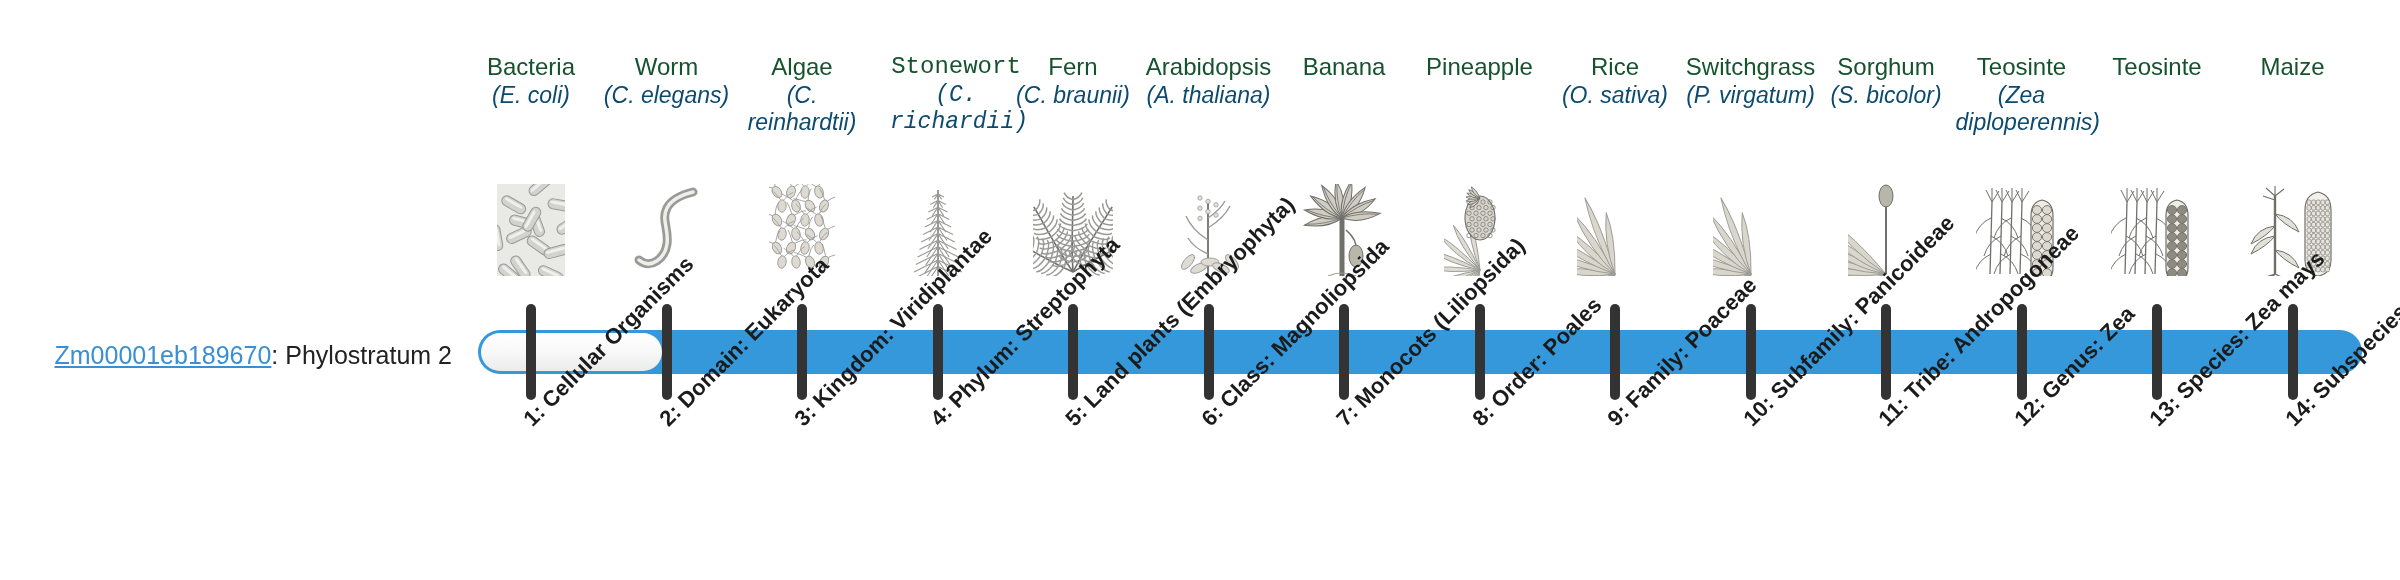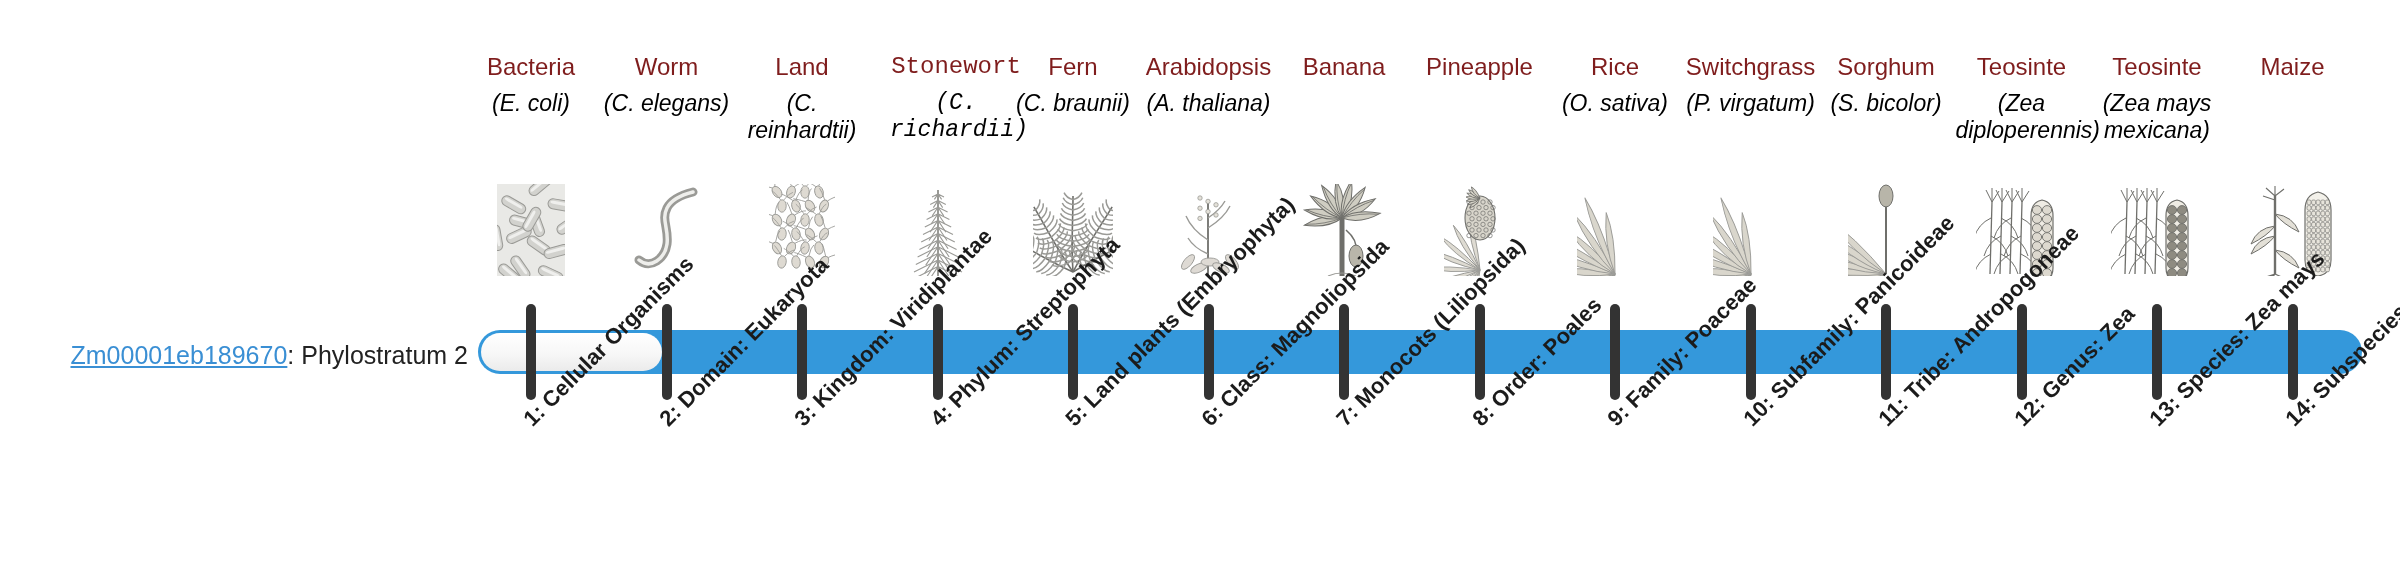--- a/index.html
+++ b/index.html
@@ -17,21 +17,21 @@
     position: relative;
     width: 2400px;
     height: 580px;
     overflow: hidden;
     background: #ffffff;
   }
 
   
   #gene-label {
     position: absolute;
-    left: 16px;
+    left: 0px;
     top: 340px;
     width: 452px;
     text-align: right;
     font-size: 25px;
     line-height: 30px;
     color: #222222;
     white-space: nowrap;
   }
   #gene-label .gene-id {
     color: #3a8fd4;
@@ -42,29 +42,28 @@
   
   .species-col {
     position: absolute;
     top: 52px;
     width: 136px;
     text-align: center;
   }
   .species-common {
     font-size: 24px;
     line-height: 30px;
-    color: #7f1d1d;
+    color: #14532d;
     font-weight: 400;
   }
   .species-latin {
-    margin-top: 8px;
     font-size: 23px;
     line-height: 27px;
     font-style: italic;
-    color: #000000;
+    color: #0c4a6e;
     padding: 0 2px;
   }
 
   
   .organism {
     position: absolute;
     top: 168px;
     width: 136px;
     height: 108px;
     display: flex;
@@ -195,21 +194,21 @@
         <div class="species-common">Worm</div>
         <div class="species-latin">(C. elegans)</div>
       </div>
       <div class="organism" style="left: 598.5px;">
         <svg width="72" height="90" viewBox="0 0 72 90">
           <path d="M8 74 C 20 84, 34 72, 36 58 C 38 42, 30 34, 36 22 C 41 12, 54 8, 62 6" fill="none" stroke="#9a9a96" stroke-width="9" stroke-linecap="round"></path>
           <path d="M8 74 C 20 84, 34 72, 36 58 C 38 42, 30 34, 36 22 C 41 12, 54 8, 62 6" fill="none" stroke="#eeeeeb" stroke-width="3.5" stroke-linecap="round"></path>
         </svg>
       </div>
       <div class="species-col" style="left: 734px;">
-        <div class="species-common">Land</div>
+        <div class="species-common">Algae</div>
         <div class="species-latin">(C. reinhardtii)</div>
       </div>
       <div class="organism" style="left: 734px;">
         <svg width="66" height="92" viewBox="0 0 66 92">
           <g transform="translate(8,8) rotate(-35)">
             <ellipse cx="0" cy="0" rx="4.2" ry="6.2" fill="#dedad2" stroke="#9a9a96" stroke-width="0.9"></ellipse>
             <path d="M-1.5 -6 q -6 -7 -9 -9" fill="none" stroke="#9a9a96" stroke-width="0.8"></path>
             <path d="M1.5 -6 q 5 -7 9 -8" fill="none" stroke="#9a9a96" stroke-width="0.8"></path>
           </g>
           <g transform="translate(22,8) rotate(18)">
@@ -879,21 +878,20 @@
             <ellipse cx="11" cy="55" rx="4.6" ry="4.4" fill="#ddd9cf" stroke="#6f6f6b" stroke-width="0.9"></ellipse>
             <ellipse cx="1" cy="64" rx="4.6" ry="4.4" fill="#ddd9cf" stroke="#6f6f6b" stroke-width="0.9"></ellipse>
             <ellipse cx="11" cy="64" rx="4.6" ry="4.4" fill="#ddd9cf" stroke="#6f6f6b" stroke-width="0.9"></ellipse>
             <ellipse cx="1" cy="73" rx="4.6" ry="4.4" fill="#ddd9cf" stroke="#6f6f6b" stroke-width="0.9"></ellipse>
             <ellipse cx="11" cy="73" rx="4.6" ry="4.4" fill="#ddd9cf" stroke="#6f6f6b" stroke-width="0.9"></ellipse>
           </g>
         </svg>
       </div>
       <div class="species-col" style="left: 2089px;">
         <div class="species-common">Teosinte</div>
-        <div class="species-latin">(Zea mays mexicana)</div>
       </div>
       <div class="organism" style="left: 2089px;">
         <svg width="92" height="92" viewBox="0 0 92 92">
           <g>
             <path d="M14 90 L16 18" stroke="#6f6f6b" stroke-width="1.3" fill="none"></path>
             <path d="M15 34 q -13 6, -17 20" stroke="#6f6f6b" stroke-width="1" fill="none"></path>
             <path d="M15 52 q 13 6, 17 20" stroke="#6f6f6b" stroke-width="1" fill="none"></path>
             <path d="M15 70 q -13 6, -17 20" stroke="#6f6f6b" stroke-width="1" fill="none"></path>
             <path d="M16 18 l -6 -12 M16 18 l 0 -14 M16 18 l 7 -11" stroke="#6f6f6b" stroke-width="1" fill="none"></path>
             <path d="M24 90 L26 18" stroke="#6f6f6b" stroke-width="1.3" fill="none"></path>

